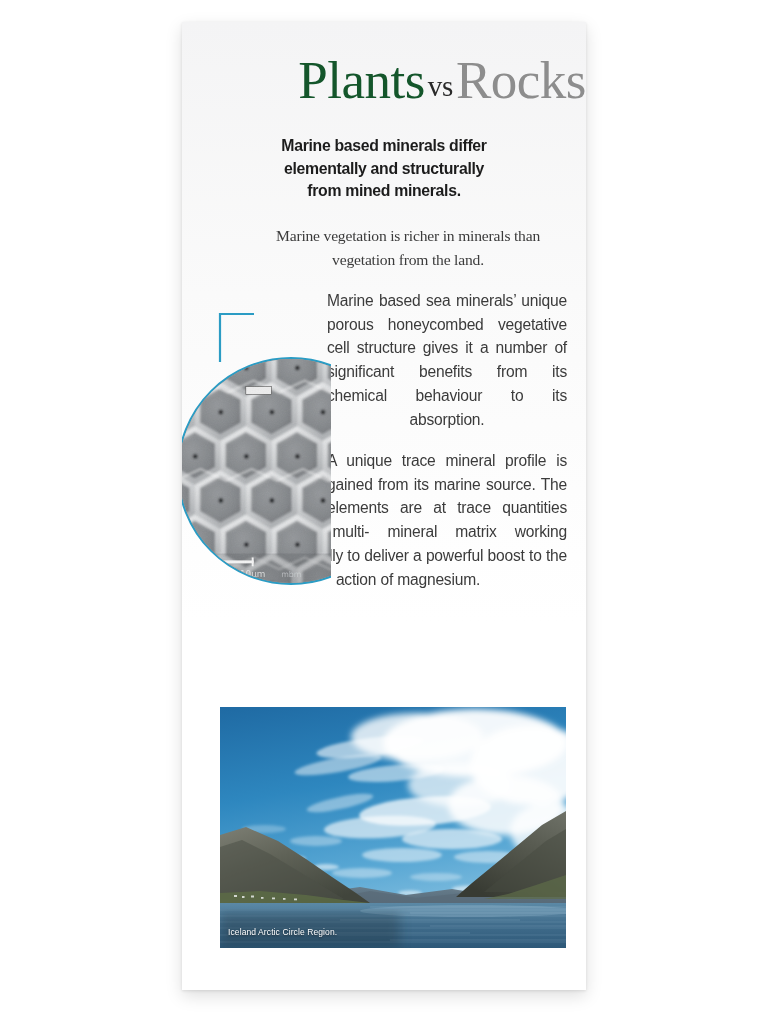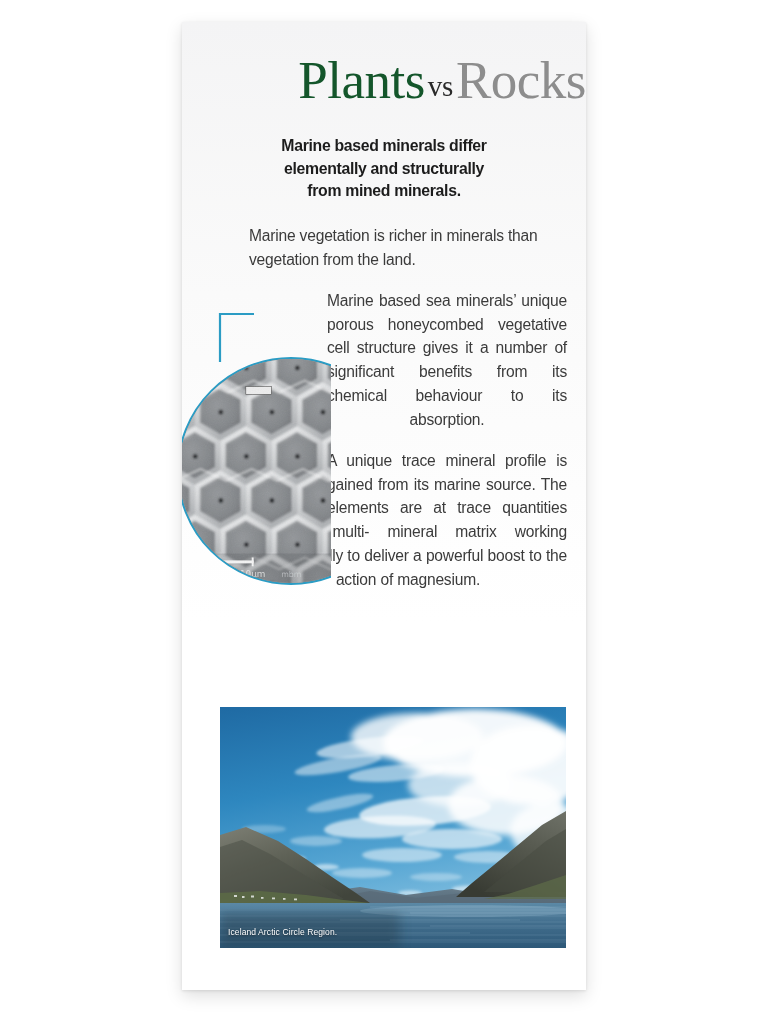--- a/index.html
+++ b/index.html
@@ -96,21 +96,21 @@
     font-family: "Liberation Sans Narrow", "Liberation Sans", sans-serif;
     font-size: 15.6px;
     line-height: 1.53;
     color: #3b3b3b;
     letter-spacing: -0.2px;
   }
   #body-column p {
     margin: 0 0 17px 0;
   }
   .para-justify { text-align: justify; text-align-last: center; }
-  .para-left { text-align: left; }
+  .para-left { text-align: center; font-family: Liberation Serif, serif; }
 
   
   #wrap-shape {
     float: left;
     width: 148px;
     height: 228px;
     margin: 0 10px 0 -80px;
     shape-outside: circle(114px at 34px 114px);
     -webkit-shape-outside: circle(114px at 34px 114px);
     clip-path: none;

